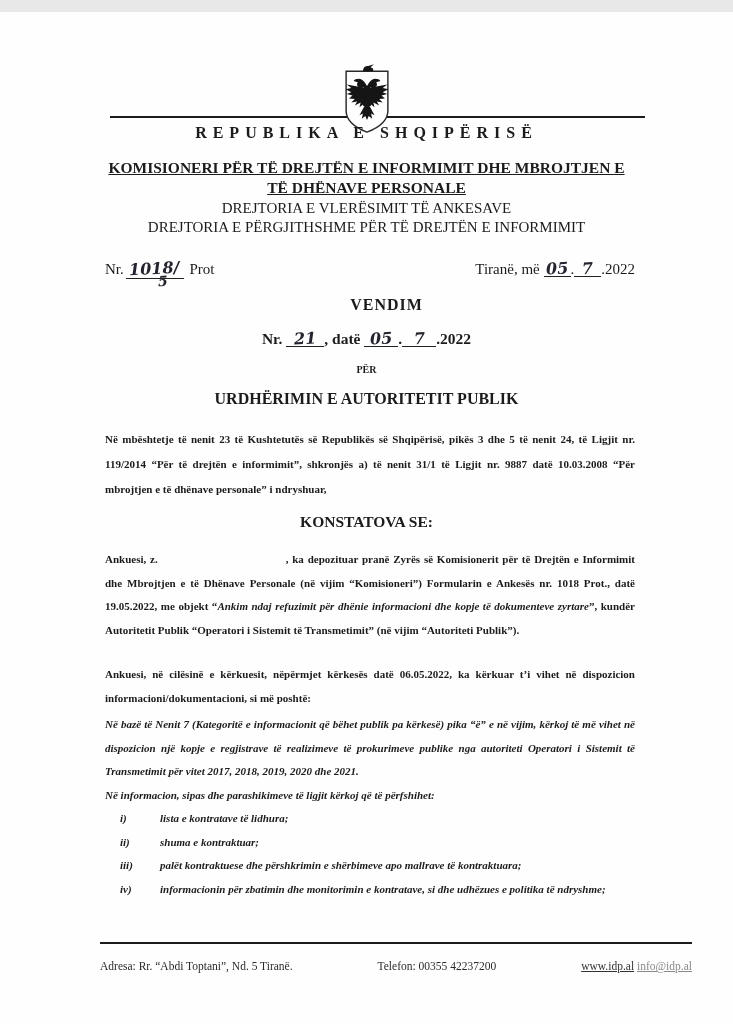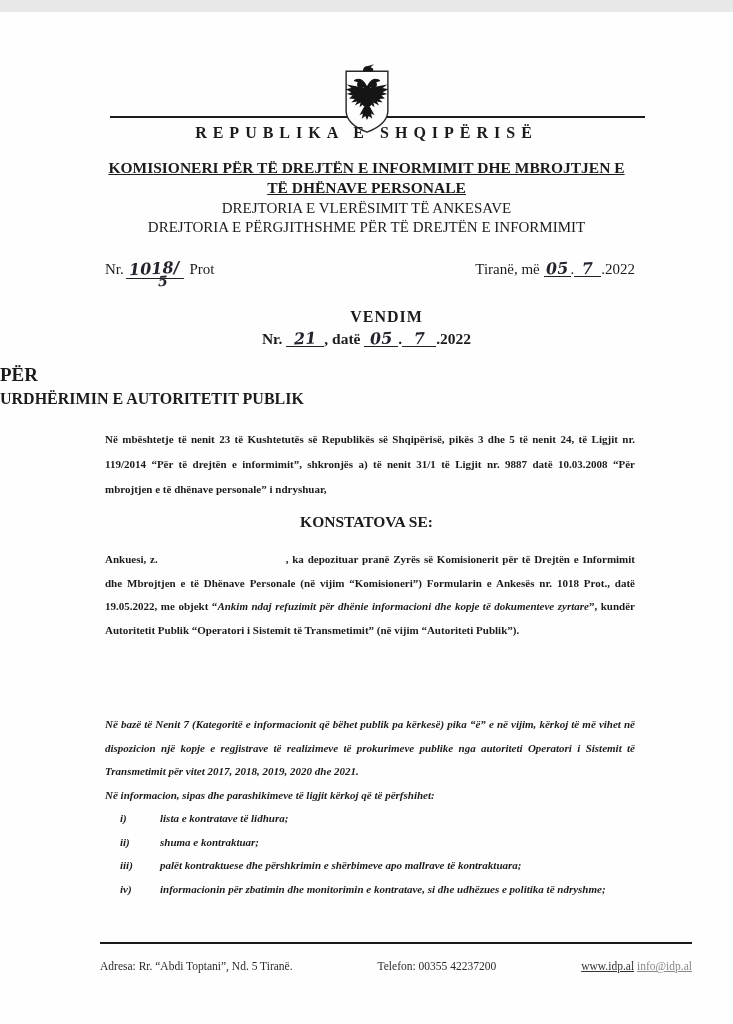--- a/index.html
+++ b/index.html
@@ -18,24 +18,24 @@
   }
   .org { position:absolute; top:146px; left:0; width:100%; text-align:center; line-height:19px; font-size:15px; }
   .org .b { font-weight:bold; font-size:15.5px; max-width:520px; margin:0 auto 1px auto; line-height:20px;text-decoration:underline; }
   
   .proto { position:absolute; top:247px; left:105px; width:530px; display:flex; justify-content:space-between; font-size:15px; }
   .hand { font-family:"DejaVu Serif", serif; font-style:italic; font-weight:600; color:#24242e; display:inline-block; transform:rotate(-3deg); font-size:16px; }
   .nr-box { display:inline-block; position:relative; border-bottom:1.5px solid #222; min-width:58px; padding:0 3px; margin:0 2px; }
   .nr-sub { position:absolute; left:56%; top:14px; font-size:14px; }
   .u { border-bottom:1.2px solid #222; min-width:27px; text-align:center; display:inline-block; height:18px; }
   
-  .vendim { position:absolute; top:296px; left:0; width:100%; text-align:center; font-weight:bold; font-size:16px; letter-spacing:1px;padding-left:40px; }
+  .vendim { position:absolute; top:284px; left:0; width:100%; text-align:center; font-weight:bold; font-size:16px; letter-spacing:1px;padding-left:40px; }
   .dec-nr { position:absolute; top:317px; left:0; width:100%; text-align:center; font-weight:bold; font-size:15.5px; }
-  .per { position:absolute; top:352px; left:0; width:100%; font-weight:bold; font-size:19px; }
-  .subject { position:absolute; top:378px; left:0; width:100%; text-align:left; font-weight:bold; font-size:16px; }
+  .per { position:absolute; top:352px; left:0; width:100%; text-align:center; font-weight:bold; font-size:10px; }
+  .subject { position:absolute; top:378px; left:0; width:100%; text-align:center; font-weight:bold; font-size:16px; }
   
   .para { position:absolute; left:105px; width:530px; text-align:justify; font-size:11px; line-height:25px;font-weight:bold; }
   .p1 { top:415px; }
   .konstatova { position:absolute; top:501px; left:0; width:100%; text-align:center; font-weight:bold; font-size:15.5px; }
   .p2 { top:536px; line-height:23.5px; }
   .p3 { top:650px; line-height:24px; }
   .quoteblock { top:701px; line-height:23.5px; font-style:italic; }
   .quoteblock p { margin:0; text-align:justify; }
   .gap { display:inline-block; width:128px; }
   .list { margin-top:0; }
@@ -103,20 +103,21 @@
 
   <div class="per">PËR</div>
   <div class="subject">URDHËRIMIN E AUTORITETIT PUBLIK</div>
 
   <p class="para p1">Në mbështetje të nenit 23 të Kushtetutës së Republikës së Shqipërisë, pikës 3 dhe 5 të nenit 24, të Ligjit nr. 119/2014 “Për të drejtën e informimit”, shkronjës a) të nenit 31/1 të Ligjit nr. 9887 datë 10.03.2008 “Për mbrojtjen e të dhënave personale” i ndryshuar,</p>
 
   <div class="konstatova">KONSTATOVA SE:</div>
 
   <p class="para p2"><span>Ankuesi, z.</span><span class="gap"></span><span>, ka depozituar pranë Zyrës së Komisionerit për të Drejtën e Informimit dhe Mbrojtjen e të Dhënave Personale (në vijim “Komisioneri”) Formularin e Ankesës nr. 1018 Prot., datë 19.05.2022, me objekt “</span><em>Ankim ndaj refuzimit për dhënie informacioni dhe kopje të dokumenteve zyrtare</em><span>”, kundër Autoritetit Publik “Operatori i Sistemit të Transmetimit” (në vijim “Autoriteti Publik”).</span></p>
 
+  <p class="para p3">Ankuesi, në cilësinë e kërkuesit, nëpërmjet kërkesës datë 06.05.2022, ka kërkuar t’i vihet në dispozicion informacioni/dokumentacioni, si më poshtë:</p>
 
   <div class="para quoteblock">
     <p>Në bazë të Nenit 7 (Kategoritë e informacionit që bëhet publik pa kërkesë) pika “ë” e në vijim, kërkoj të më vihet në dispozicion një kopje e regjistrave të realizimeve të prokurimeve publike nga autoriteti Operatori i Sistemit të Transmetimit për vitet 2017, 2018, 2019, 2020 dhe 2021.</p>
     <p>Në informacion, sipas dhe parashikimeve të ligjit kërkoj që të përfshihet:</p>
     <div class="list">
       <div class="lrow">
         <span class="lmark">i)</span>
         <span class="ltext">lista e kontratave të lidhura;</span>
       </div>
       <div class="lrow">

